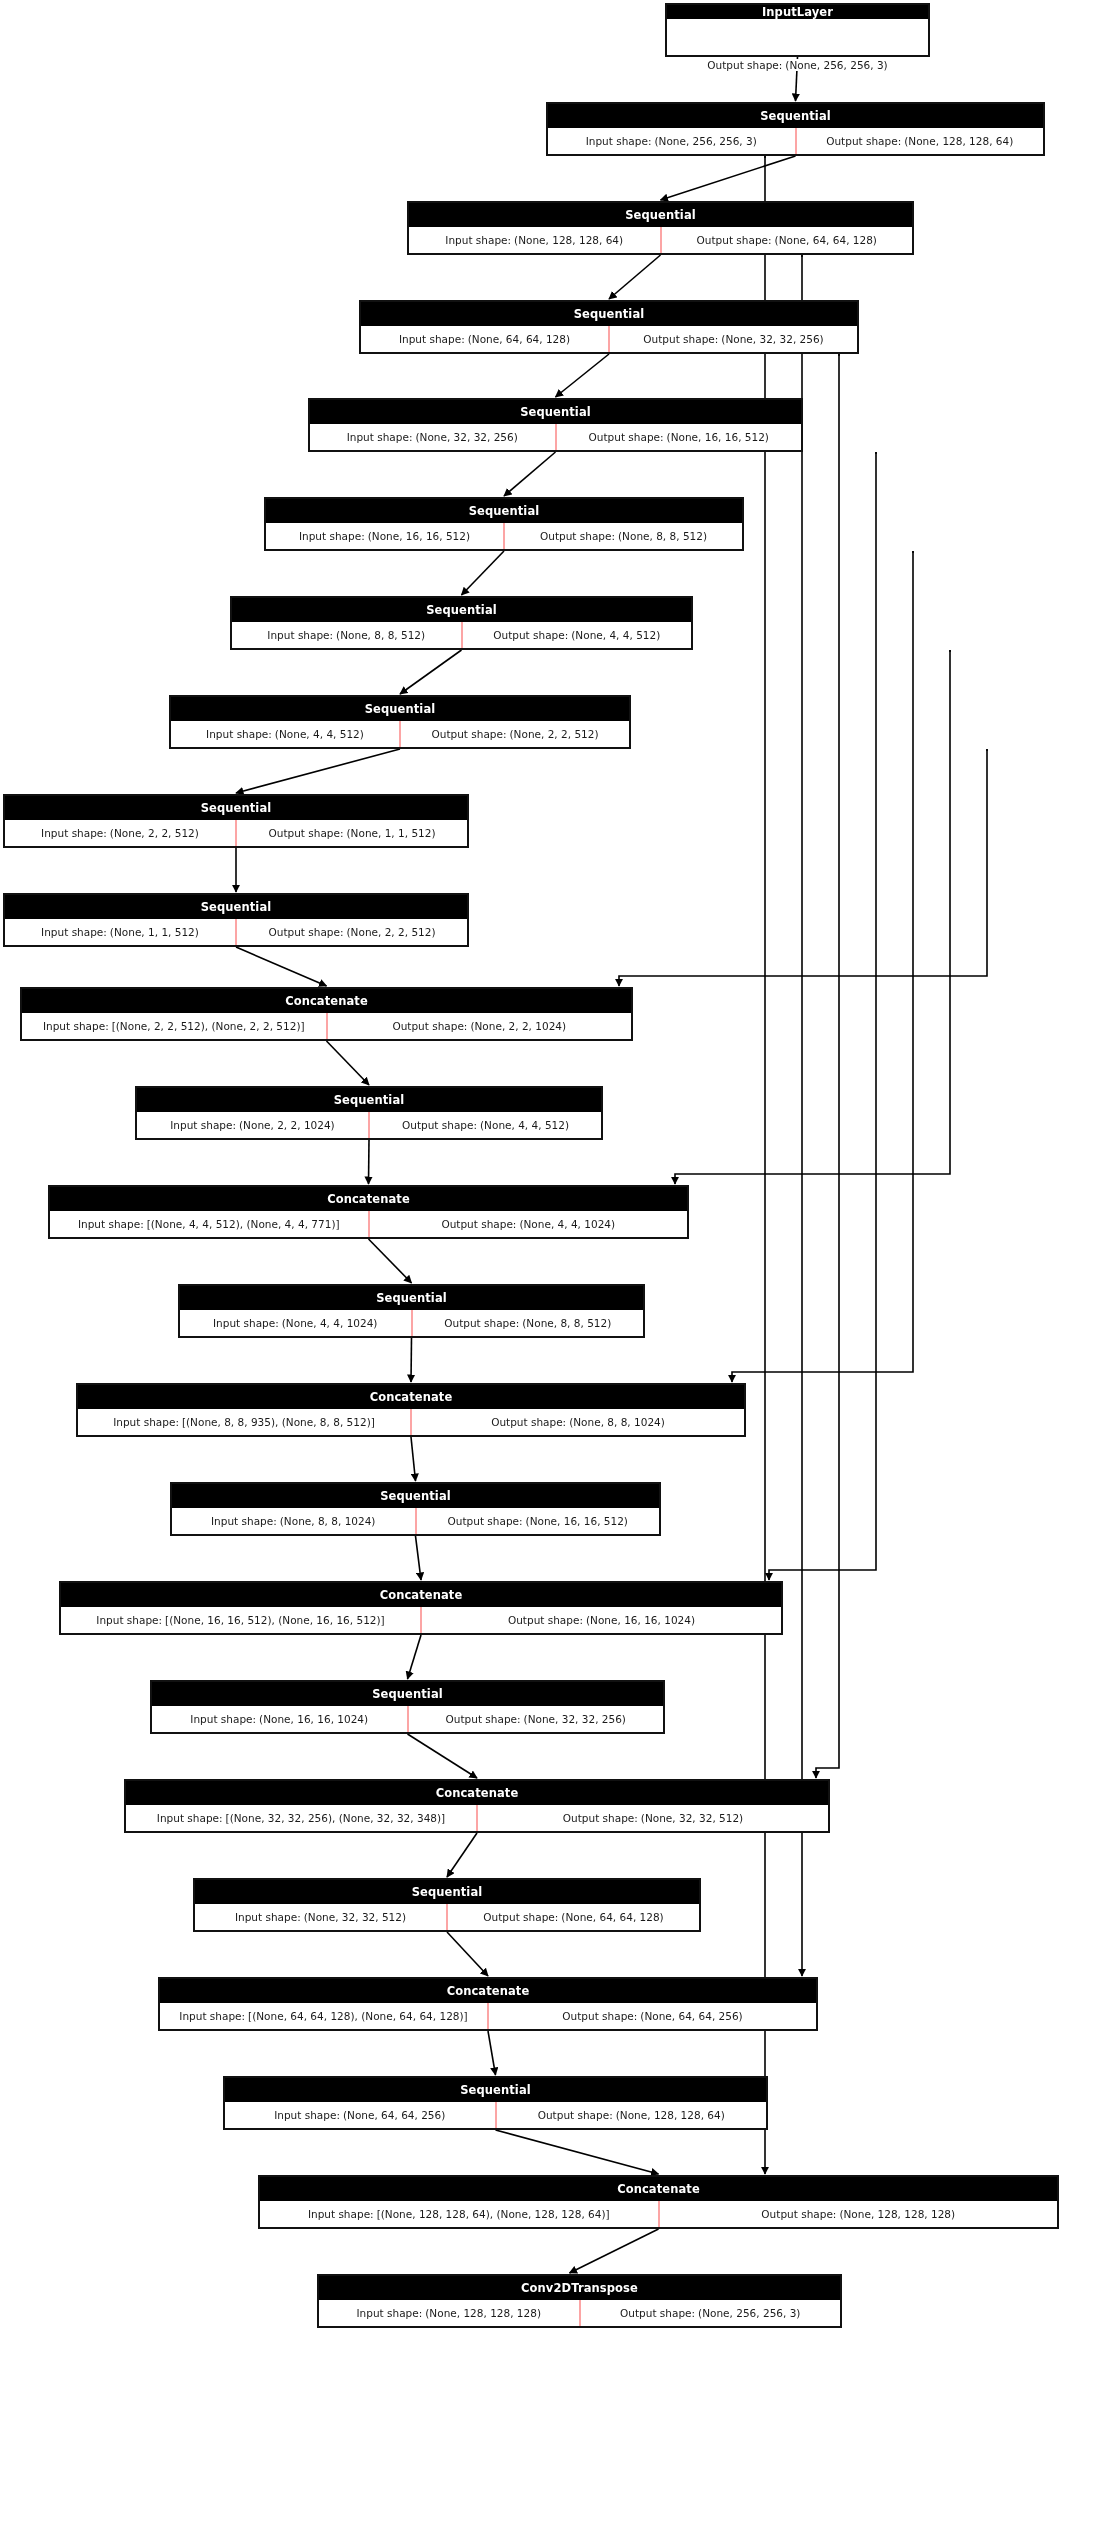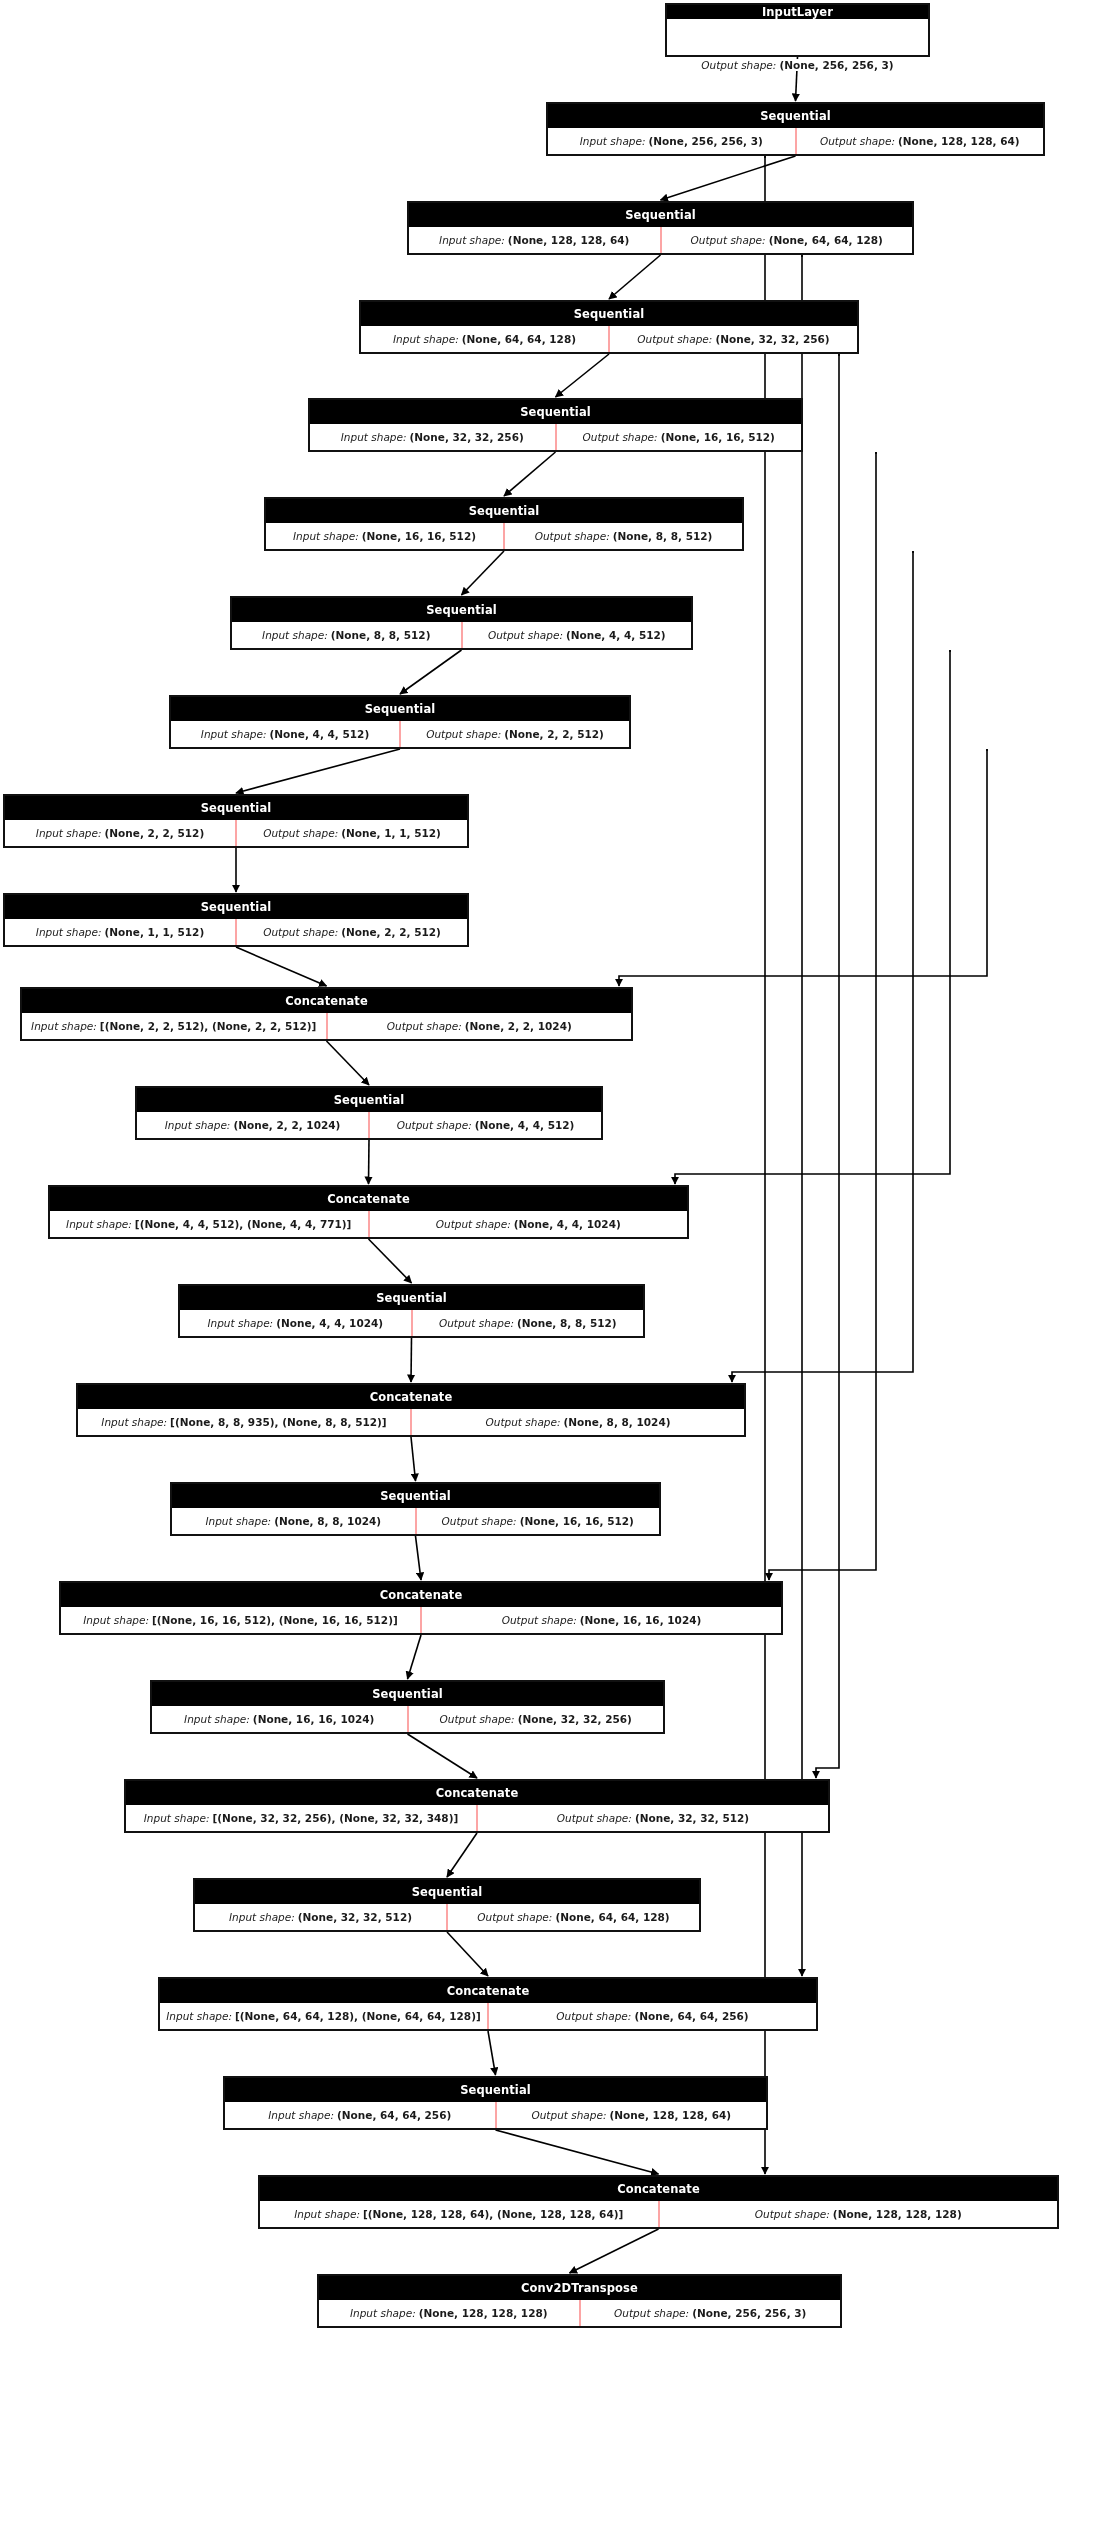--- a/index.html
+++ b/index.html
@@ -36,22 +36,22 @@
     flex:1;
     display:flex;align-items:center;justify-content:center;
     font-size:10.5px;
     color:#1a1a1a;
     white-space:nowrap;
     padding:0 5px;
     box-sizing:border-box;
     overflow:hidden;
   }
   .node .cell.left{border-right:2px solid #fca5a5;}
-  .node .cell .lbl{font-weight:normal;font-style:italic;}
-  .node .cell .val{font-weight:bold;margin-left:3px;}
+  .node .cell .lbl{font-weight:normal;}
+  .node .cell .val{font-weight:normal;margin-left:3px;}
   .node.single .shapes .cell{border-right:none;}
 </style>
 </head>
 <body>
 
 <div id="canvas">
   <svg id="edges" viewBox="0 0 1101 2535" preserveAspectRatio="none">
     <defs>
       <marker id="arrow" viewBox="0 0 10 10" refX="9" refY="5" markerWidth="5.2" markerHeight="5.2" orient="auto-start-reverse">
         <path d="M 0 0 L 10 5 L 0 10 z" fill="#000000"></path>

